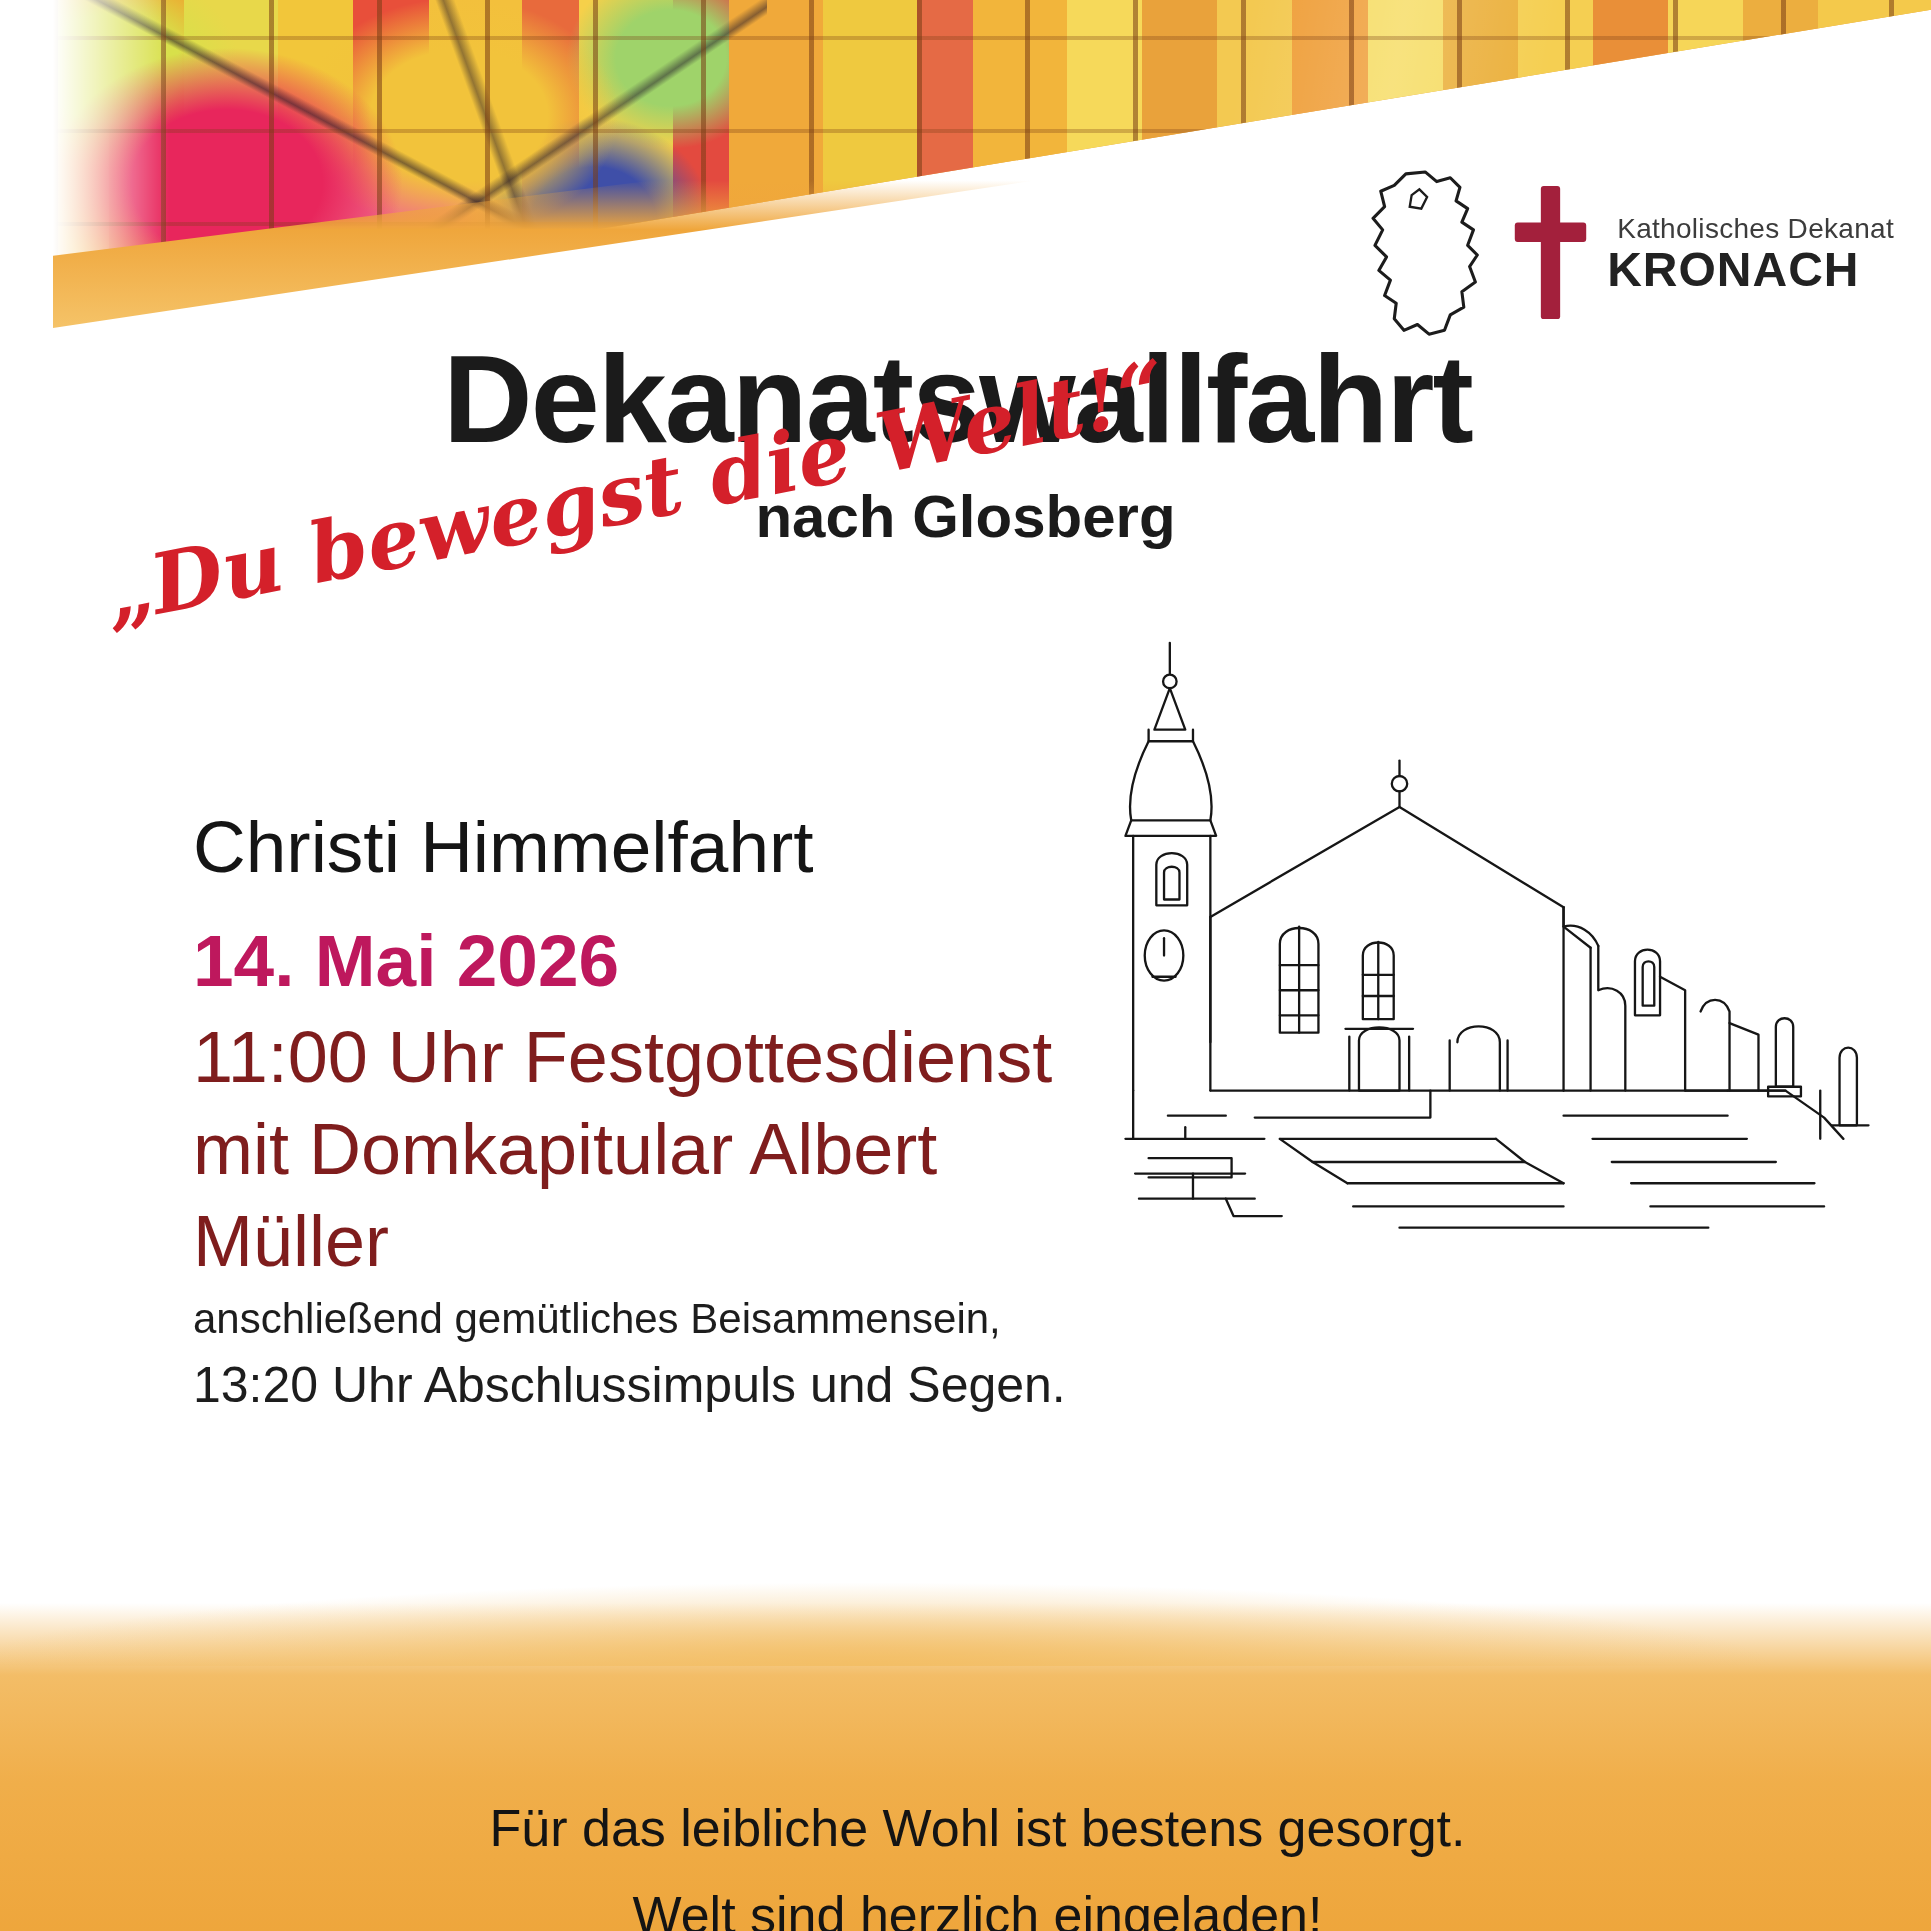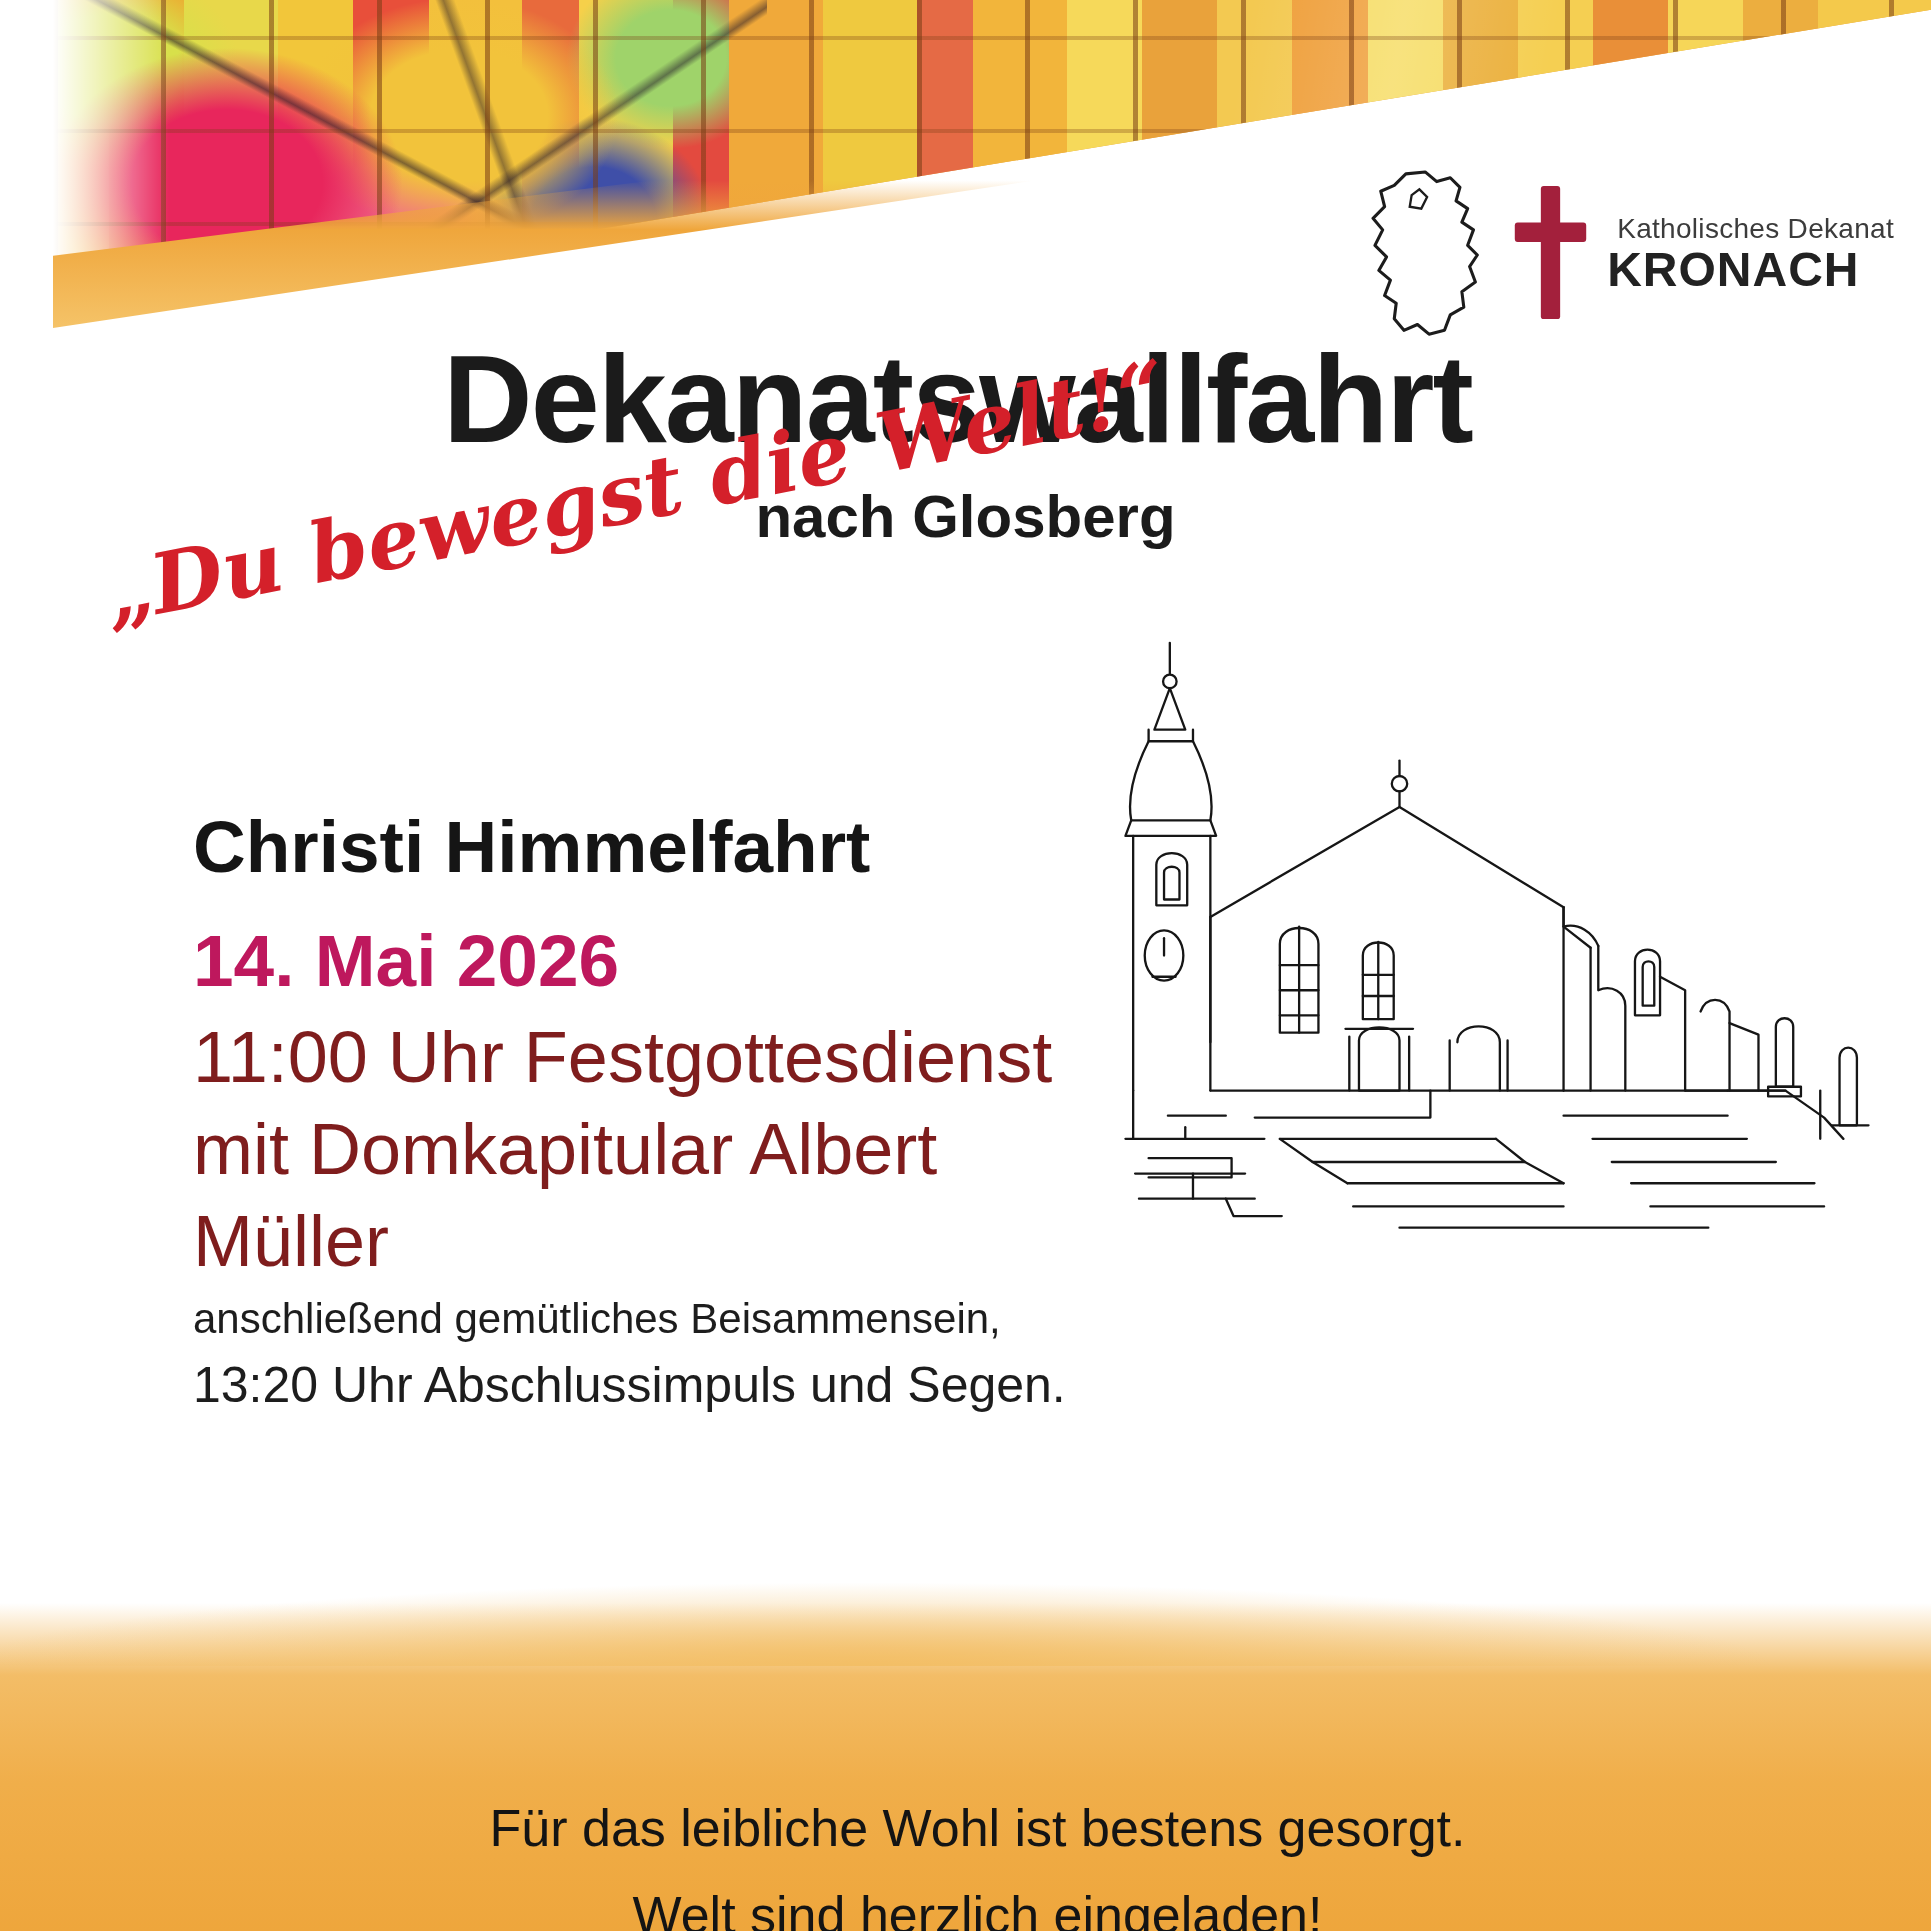--- a/index.html
+++ b/index.html
@@ -175,21 +175,21 @@
 
   
   .details {
     position: absolute;
     left: 193px;
     top: 806px;
     width: 898px;
   }
   .d-line1 {
     font-size: 73px;
-    font-weight: 700;
+    font-weight: 400;
     color: #151515;
     line-height: 1.12;
   }
   .d-line2 {
     font-size: 73px;
     font-weight: 700;
     color: #be185d;
     line-height: 1.22;
     margin-bottom: 5.8px;
     margin-top: 28px;

